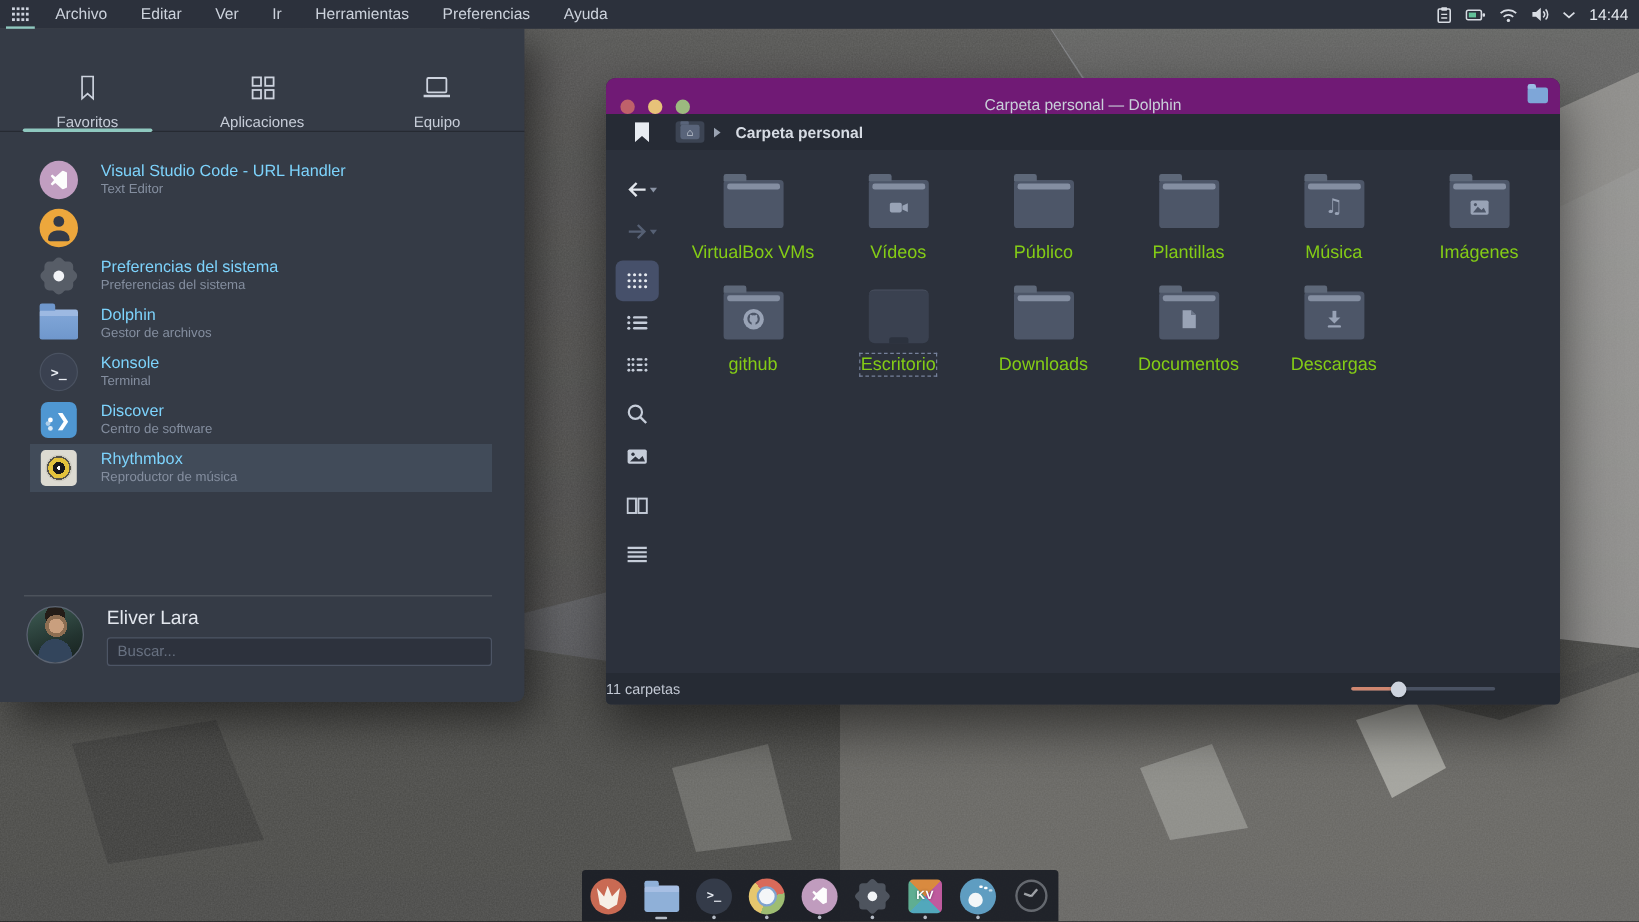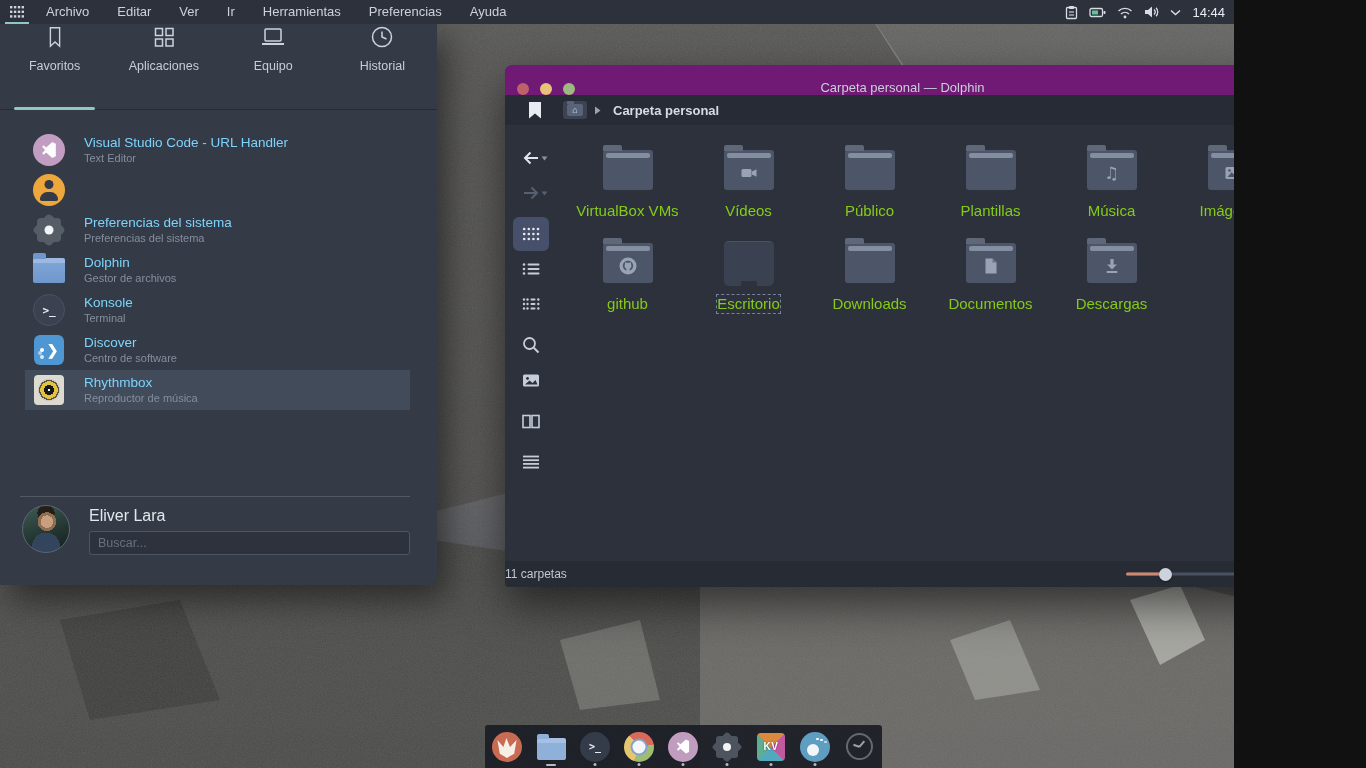--- a/index.html
+++ b/index.html
@@ -1,38 +1,38 @@
 <!DOCTYPE html>
 <html><head>
 <meta charset="utf-8">
 <style>
   html,body{margin:0;padding:0;background:#111;}
   *{box-sizing:border-box;}
-  .desktop{position:relative;width:1234px;height:768px;overflow:hidden;
+  .desktop{position:relative;width:1366px;height:768px;overflow:hidden;
     font-family:"Liberation Sans",sans-serif;user-select:none;}
 
   
   .wallpaper{position:absolute;inset:0;z-index:0;}
 
   
   .menubar{position:absolute;top:0;left:0;right:0;height:24px;background:#2c313c;
     display:flex;align-items:center;color:#ccd2dc;font-size:13px;z-index:20;}
   .mb-launcher{width:30px;height:24px;display:flex;align-items:center;justify-content:center;position:relative;margin-left:2px;}
   .mb-launcher::after{content:"";position:absolute;left:3px;right:3px;bottom:0;height:2px;background:#8fc8bf;}
   .mb-item{padding:0 14px;height:24px;line-height:24px;}
   .mb-spacer{flex:1;}
   .tray{display:flex;align-items:center;gap:11px;margin-right:9px;}
   .tray svg{display:block;}
   .mb-clock{color:#e8ecf2;font-size:13px;}
 
   
   .launcher{position:absolute;top:24px;left:0;width:437px;height:561px;background:#353b46;
     border-radius:0 0 8px 0;box-shadow:10px 14px 34px rgba(0,0,0,.5);z-index:15;color:#ccd2dc;}
   .tabs{display:flex;height:86px;border-bottom:1px solid rgba(0,0,0,.28);}
-  .tab{flex:1;display:flex;flex-direction:column;align-items:center;justify-content:flex-start;gap:9px;
+  .tab{flex:1;display:flex;flex-direction:column;align-items:center;justify-content:flex-end;gap:9px;
     position:relative;color:#c7cdd8;font-size:12.5px;}
   .tab svg{display:block;}
   .tab.active::after{content:"";position:absolute;bottom:-1px;left:13%;width:74%;height:3px;background:#8fc8bf;border-radius:2px;}
 
   .applist{position:absolute;top:106px;left:25px;right:27px;}
   .app-row{display:flex;align-items:center;height:40px;gap:19px;padding-left:8px;}
   .app-row.selected{background:#414b59;}
   .app-texts{display:flex;flex-direction:column;justify-content:center;gap:3px;min-width:0;}
   .app-name{font-size:13.5px;color:#7dd3fc;line-height:1;white-space:nowrap;}
   .app-desc{font-size:11px;color:#848e9f;line-height:1;white-space:nowrap;}
@@ -265,27 +265,20 @@
         </svg>
         <span>Aplicaciones</span>
       </div>
       <div class="tab">
         <svg width="28" height="26" viewBox="0 0 28 26">
           <rect x="6" y="5" width="16" height="12" rx="1" fill="none" stroke="#cdd3de" stroke-width="1.5"></rect>
           <path d="M3 20 H25" stroke="#cdd3de" stroke-width="2"></path>
         </svg>
         <span>Equipo</span>
       </div>
-      <div class="tab">
-        <svg width="26" height="26" viewBox="0 0 26 26">
-          <circle cx="13" cy="13" r="9.5" fill="none" stroke="#cdd3de" stroke-width="1.5"></circle>
-          <polyline points="13,7.5 13,13 17.5,15" fill="none" stroke="#cdd3de" stroke-width="1.5"></polyline>
-        </svg>
-        <span>Historial</span>
-      </div>
     </div>
 
     <div class="applist">
       <div class="app-row">
         <div class="ai ai-circle ai-vscode"></div>
         <div class="app-texts">
           <div class="app-name">Visual Studio Code - URL Handler</div>
           <div class="app-desc">Text Editor</div>
         </div>
       </div>

